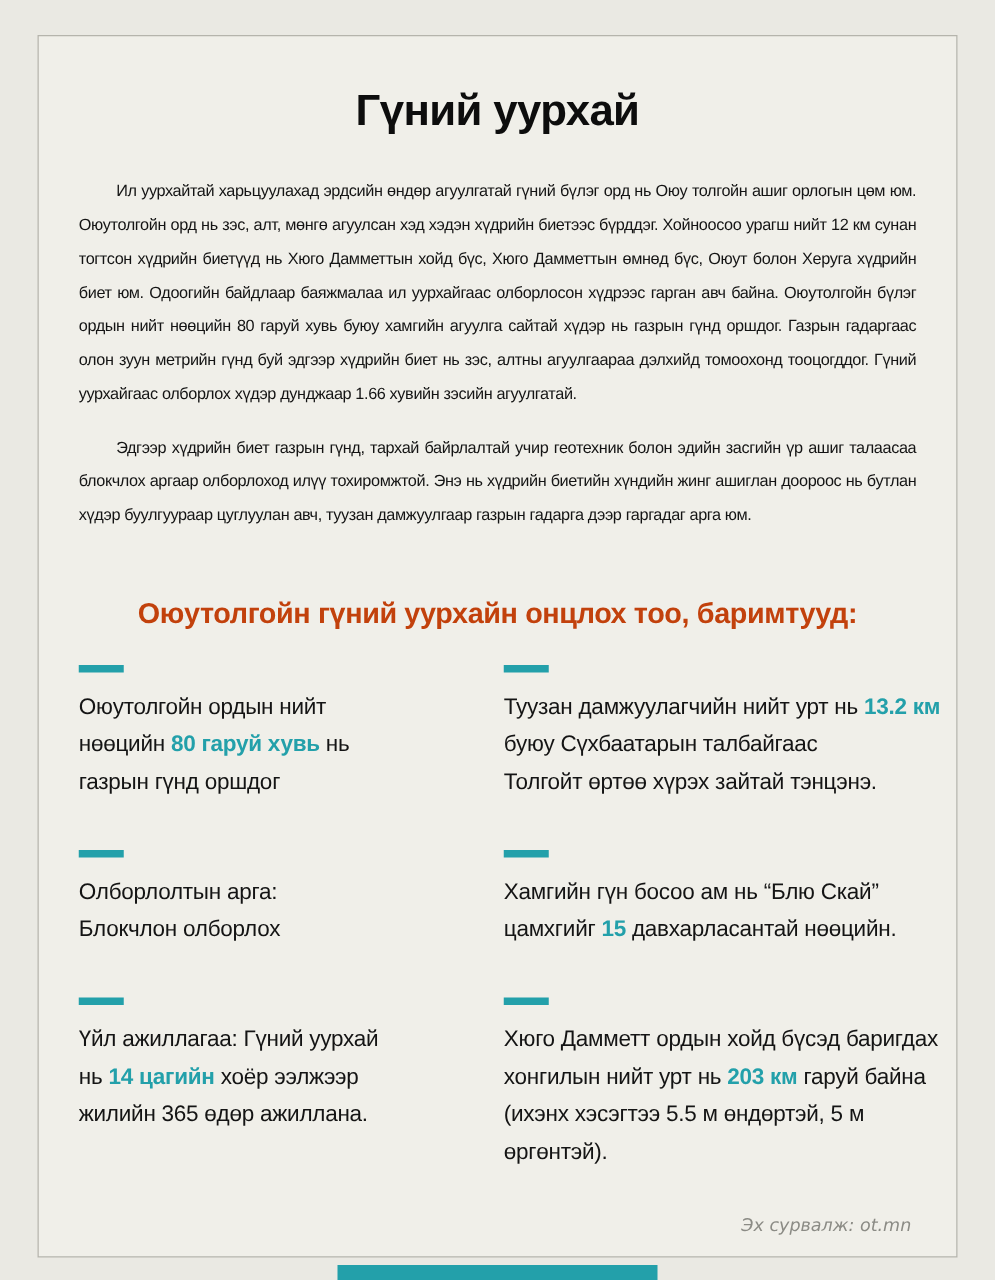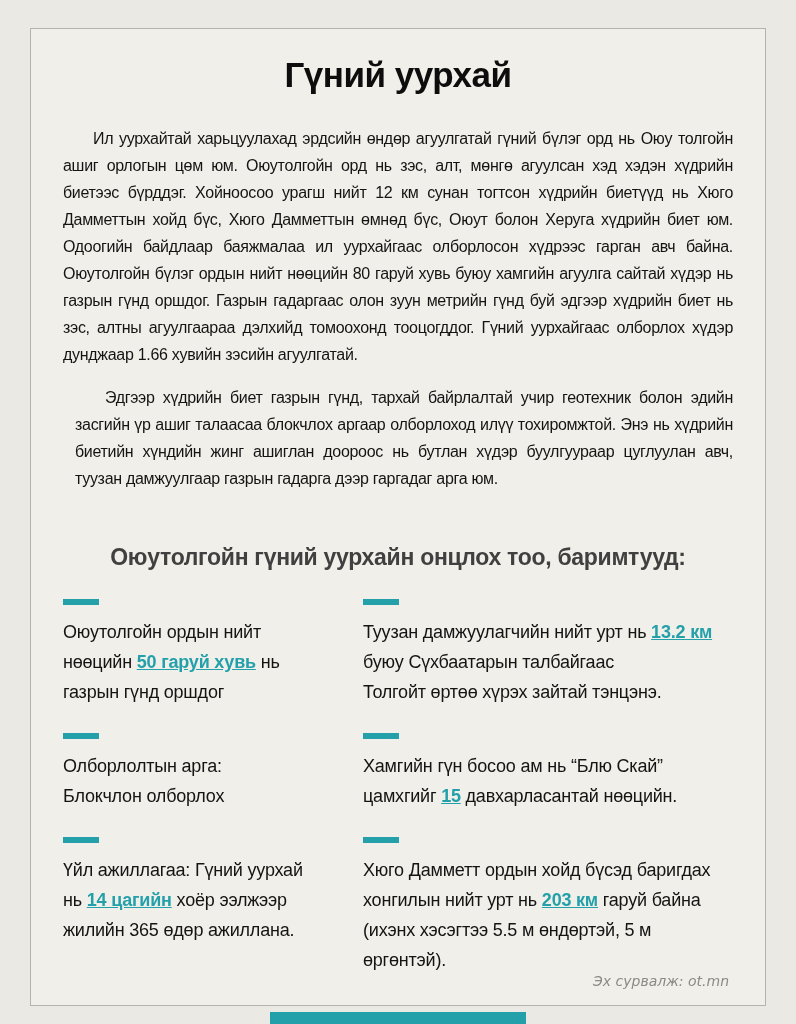--- a/index.html
+++ b/index.html
@@ -18,76 +18,75 @@
     font-family:"Liberation Sans","DejaVu Sans",sans-serif;
     position:relative;
     overflow:hidden;
   }
   .card{
     position:absolute;
     left:30px;top:28px;
     width:736px;height:978px;
     background:var(--card-bg);
     border:1px solid var(--card-border);
-    padding:4px 32px;
+    padding:18px 32px;
   }
   .title{
     margin-top:22px;
     text-align:center;
     font-size:35px;
     font-weight:bold;
     letter-spacing:-0.5px;
     color:#0d0d0d;
   }
   .body-text{
     margin-top:30px;
-    font-size:16px;
+    font-size:13px;
     line-height:27px;
     letter-spacing:-0.3px;
     color:var(--ink);
     text-align:justify;
   }
   .body-text p{
     text-indent:30px;
   }
   .body-text p + p{
     margin-top:16px;
-    margin-left:12px;
   }
   .facts-heading{
     margin-top:52px;
     text-align:center;
     font-size:23px;
     font-weight:bold;
     letter-spacing:-0.3px;
-    color:#404040;
+    color:#c2410c;
   }
   .facts-grid{
     margin-top:28px;
     display:grid;
     grid-template-columns:300px 372px;
     column-gap:0;
     row-gap:26px;
+    gap:40px;
   }
   .fact .dash{
     width:36px;height:6px;
     background:var(--accent);
     margin-bottom:12px;
   }
   .fact .fact-text{
     font-size:18px;
     line-height:30px;
     letter-spacing:-0.2px;
     color:var(--ink);
     white-space:pre-line;
   }
   .fact .fact-text .hl{
     color:var(--accent);
     font-weight:bold;
-    text-decoration:underline;
   }
   .source{
     position:absolute;
     right:36px;bottom:16px;
     font-family:"DejaVu Sans","Liberation Sans",sans-serif;
     font-style:italic;
     font-size:14px;
     color:var(--muted);
   }
   .bottom-bar{
@@ -109,21 +108,21 @@
     <p>Ил уурхайтай харьцуулахад эрдсийн өндөр агуулгатай гүний бүлэг орд нь Оюу толгойн ашиг орлогын цөм юм. Оюутолгойн орд нь зэс, алт, мөнгө агуулсан хэд хэдэн хүдрийн биетээс бүрддэг. Хойноосоо урагш нийт 12 км сунан тогтсон хүдрийн биетүүд нь Хюго Дамметтын хойд бүс, Хюго Дамметтын өмнөд бүс, Оюут болон Херуга хүдрийн биет юм. Одоогийн байдлаар баяжмалаа ил уурхайгаас олборлосон хүдрээс гарган авч байна. Оюутолгойн бүлэг ордын нийт нөөцийн 80 гаруй хувь буюу хамгийн агуулга сайтай хүдэр нь газрын гүнд оршдог. Газрын гадаргаас олон зуун метрийн гүнд буй эдгээр хүдрийн биет нь зэс, алтны агуулгаараа дэлхийд томоохонд тооцогддог. Гүний уурхайгаас олборлох хүдэр дунджаар 1.66 хувийн зэсийн агуулгатай.</p>
     <p>Эдгээр хүдрийн биет газрын гүнд, тархай байрлалтай учир геотехник болон эдийн засгийн үр ашиг талаасаа блокчлох аргаар олборлоход илүү тохиромжтой. Энэ нь хүдрийн биетийн хүндийн жинг ашиглан доороос нь бутлан хүдэр буулгуураар цуглуулан авч, туузан дамжуулгаар газрын гадарга дээр гаргадаг арга юм.</p>
   </div>
 
   <h2 class="facts-heading">Оюутолгойн гүний уурхайн онцлох тоо, баримтууд:</h2>
 
   <div class="facts-grid">
     <div class="fact">
       <div class="dash"></div>
       <div class="fact-text"><span>Оюутолгойн ордын нийт
-нөөцийн </span><span class="hl">50 гаруй хувь</span><span> нь
+нөөцийн </span><span class="hl">80 гаруй хувь</span><span> нь
 газрын гүнд оршдог</span></div>
     </div>
     <div class="fact">
       <div class="dash"></div>
       <div class="fact-text"><span>Туузан дамжуулагчийн нийт урт нь </span><span class="hl">13.2 км</span><span>
 буюу Сүхбаатарын талбайгаас
 Толгойт өртөө хүрэх зайтай тэнцэнэ.</span></div>
     </div>
     <div class="fact">
       <div class="dash"></div>

